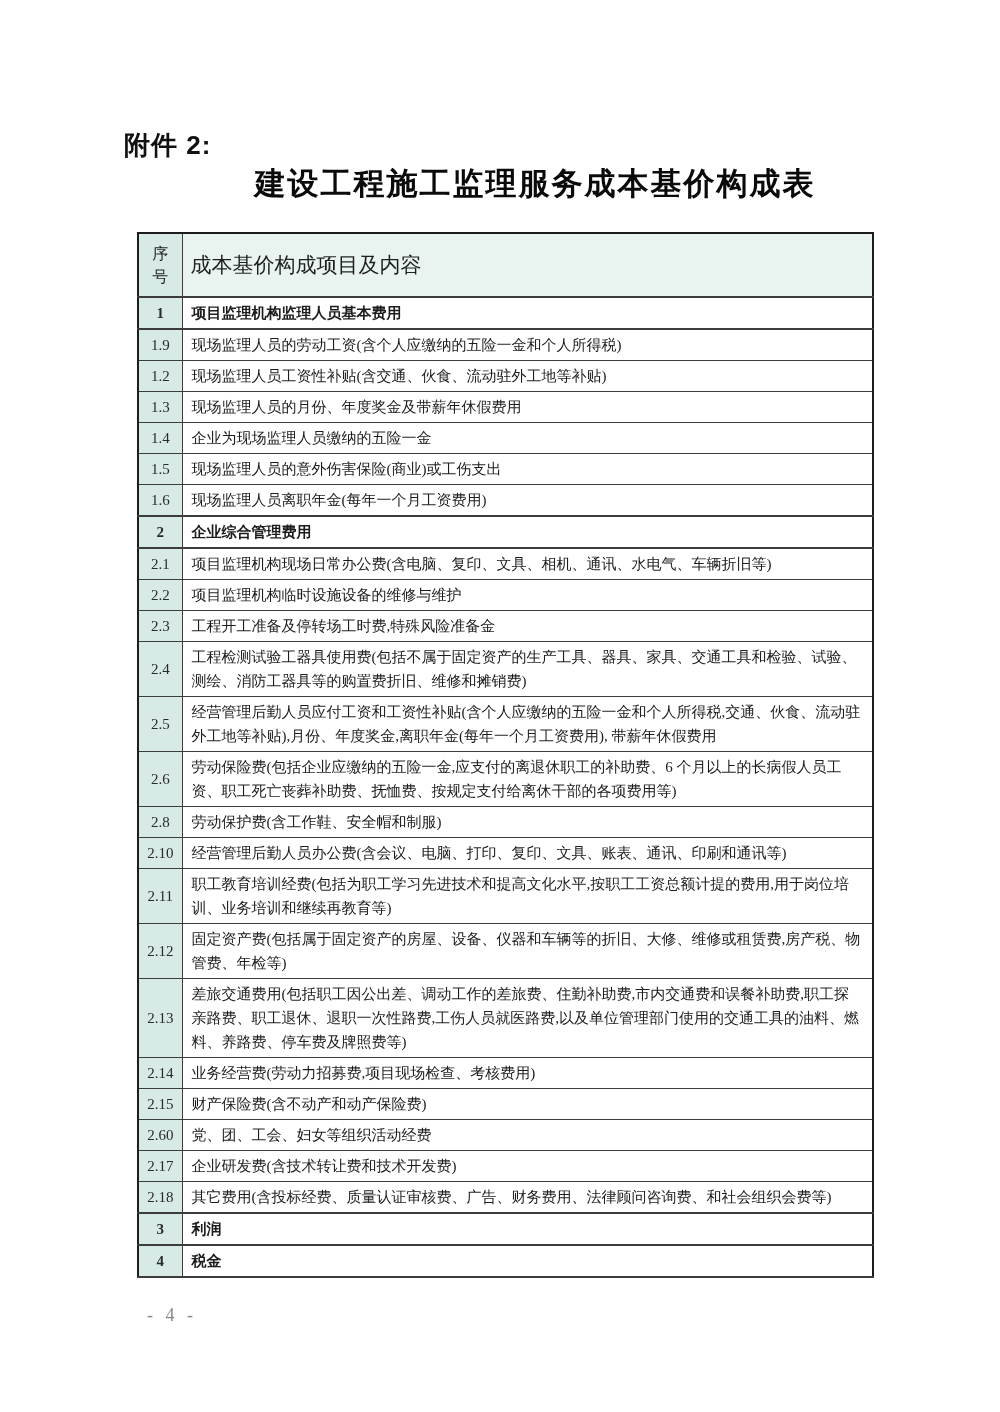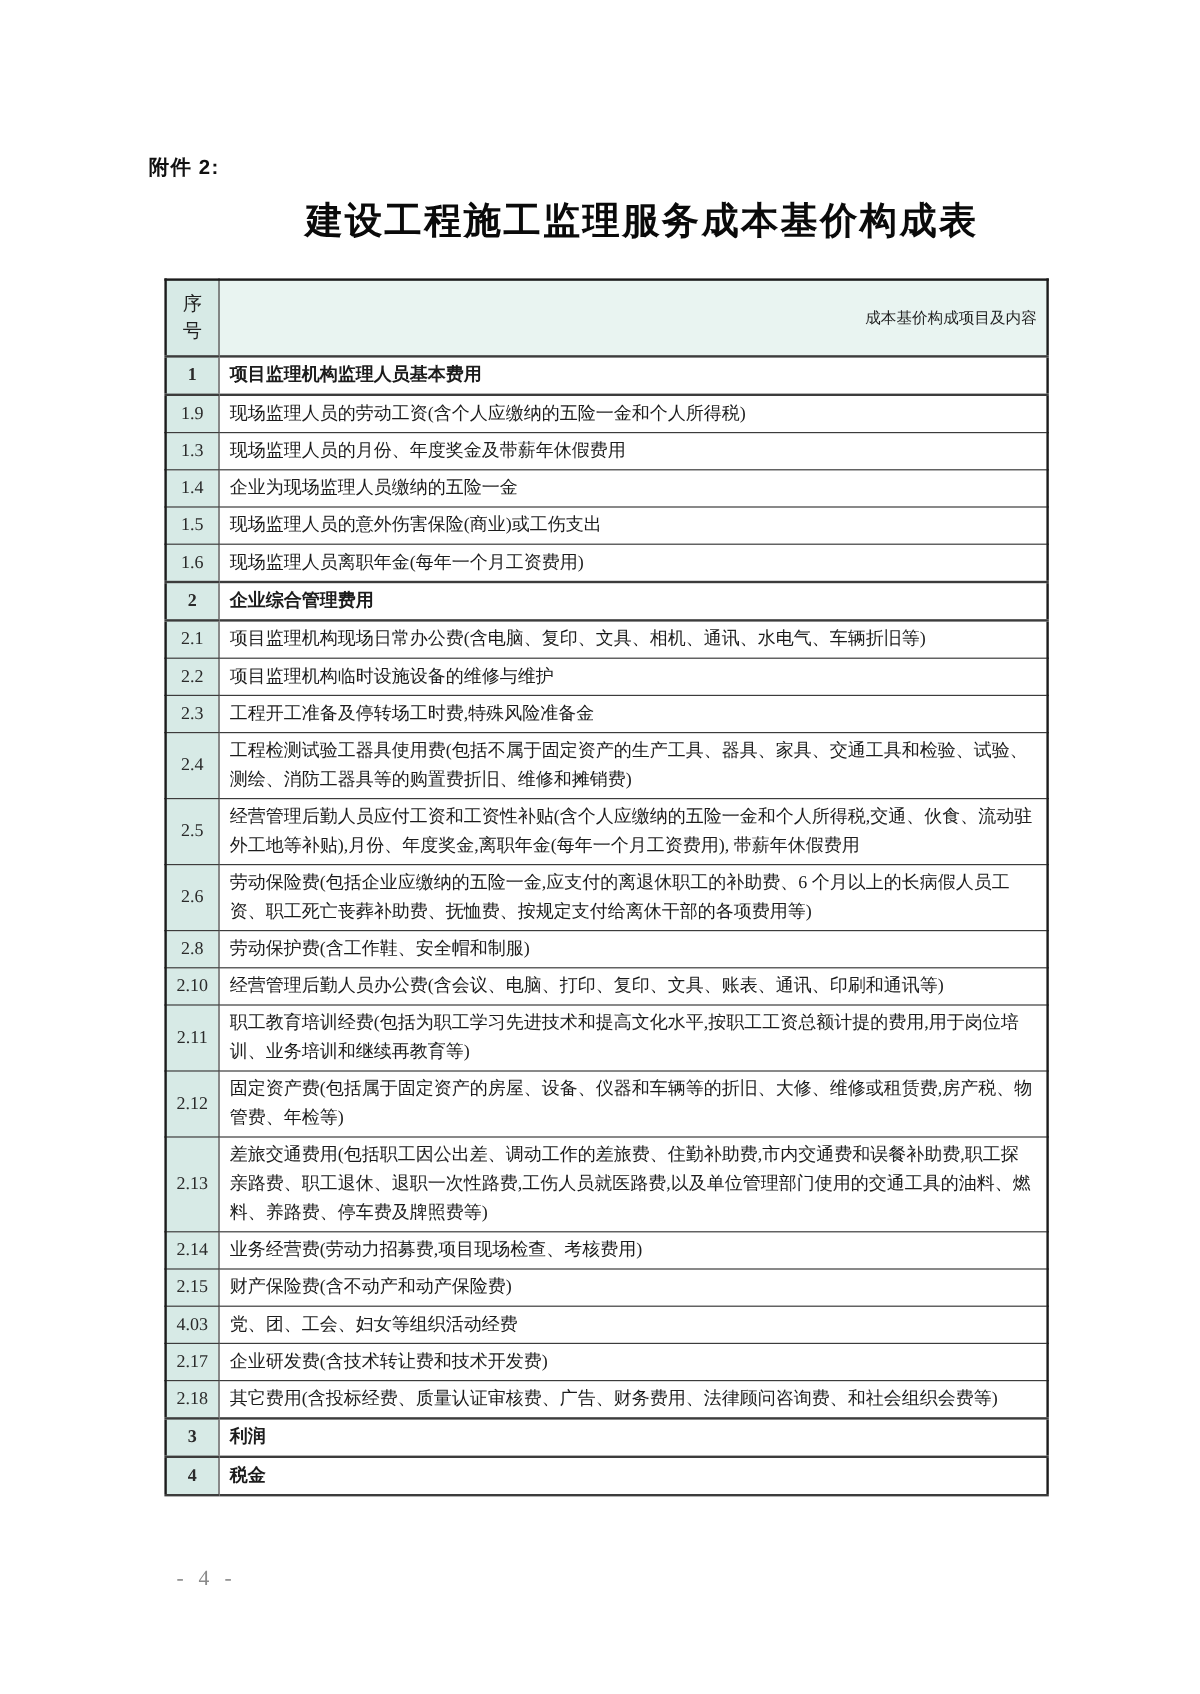--- a/index.html
+++ b/index.html
@@ -14,21 +14,21 @@
     font-family: "Liberation Serif", serif;
     color: #1f1f1f;
     overflow: hidden;
   }
   .attachment-label {
     position: absolute;
     left: 124px;
     top: 128px;
     font-family: "Liberation Sans", sans-serif;
     font-weight: bold;
-    font-size: 17px;
+    font-size: 26px;
     letter-spacing: 1px;
     color: #111;
   }
   .doc-title {
     position: absolute;
     left: 0;
     top: 163px;
     width: 1000px;
     text-align: center;
     font-family: "Liberation Serif", serif;
@@ -61,22 +61,22 @@
     font-size: 16px;
     line-height: 1.45;
     padding: 4px 12px;
     text-align: center;
     height: 64px;
     border-bottom-width: 2px;
   }
   th.content-header {
     background: var(--header-bg, #e9f4f1);
     font-weight: normal;
-    font-size: 13px;
-    text-align: right;
+    font-size: 21px;
+    text-align: left;
     padding: 4px 8px;
     border-bottom-width: 2px;
   }
   td.serial {
     width: 44px;
     background: var(--serial-bg, #d7eae6);
     text-align: center;
     font-size: 15px;
     padding: 2px;
     color: #2a2a2a;
@@ -126,20 +126,24 @@
   <tbody>
       <tr class="section">
         <td class="serial">1</td>
         <td class="content">项目监理机构监理人员基本费用</td>
       </tr>
       <tr class="">
         <td class="serial">1.9</td>
         <td class="content">现场监理人员的劳动工资(含个人应缴纳的五险一金和个人所得税)</td>
       </tr>
       <tr class="">
+        <td class="serial">1.2</td>
+        <td class="content">现场监理人员工资性补贴(含交通、伙食、流动驻外工地等补贴)</td>
+      </tr>
+      <tr class="">
         <td class="serial">1.3</td>
         <td class="content">现场监理人员的月份、年度奖金及带薪年休假费用</td>
       </tr>
       <tr class="">
         <td class="serial">1.4</td>
         <td class="content">企业为现场监理人员缴纳的五险一金</td>
       </tr>
       <tr class="">
         <td class="serial">1.5</td>
         <td class="content">现场监理人员的意外伤害保险(商业)或工伤支出</td>
@@ -198,21 +202,21 @@
       </tr>
       <tr class="">
         <td class="serial">2.14</td>
         <td class="content">业务经营费(劳动力招募费,项目现场检查、考核费用)</td>
       </tr>
       <tr class="">
         <td class="serial">2.15</td>
         <td class="content">财产保险费(含不动产和动产保险费)</td>
       </tr>
       <tr class="">
-        <td class="serial">4.03</td>
+        <td class="serial">2.60</td>
         <td class="content">党、团、工会、妇女等组织活动经费</td>
       </tr>
       <tr class="">
         <td class="serial">2.17</td>
         <td class="content">企业研发费(含技术转让费和技术开发费)</td>
       </tr>
       <tr class="">
         <td class="serial">2.18</td>
         <td class="content">其它费用(含投标经费、质量认证审核费、广告、财务费用、法律顾问咨询费、和社会组织会费等)</td>
       </tr>

